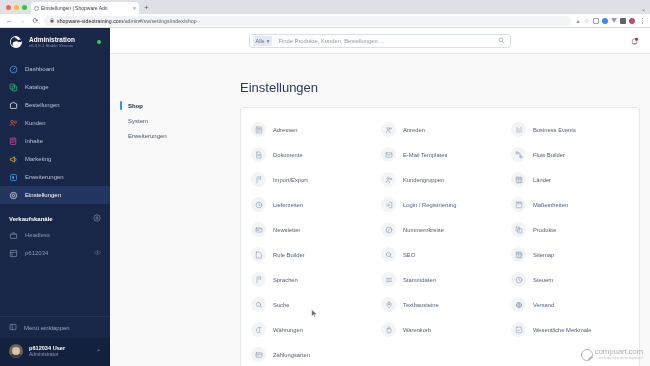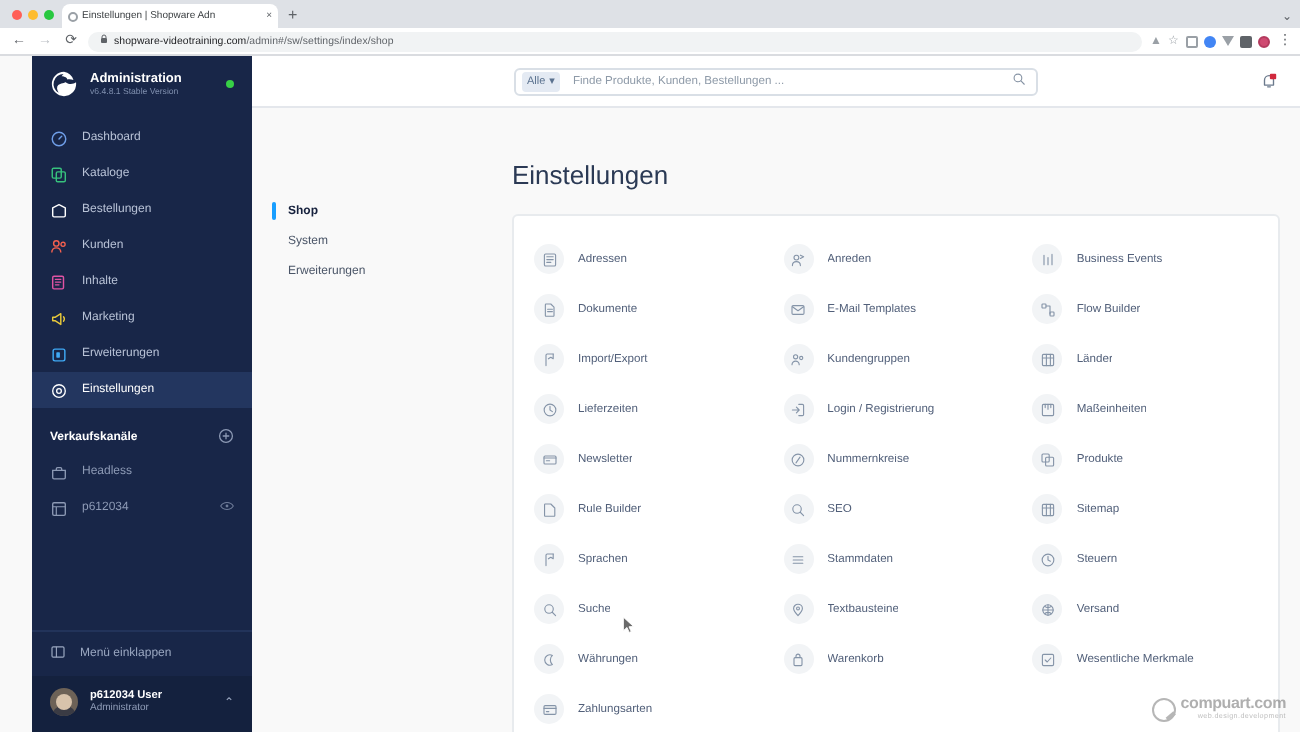--- a/index.html
+++ b/index.html
@@ -81,21 +81,21 @@
   .ti { width: 6px; height: 6px; display: block; }
   .ti.square { border: 0.7px solid #9aa0a6; border-radius: 1px; }
   .ti.circ { border-radius: 50%; background: #4285f4; }
   .ti.circ2 { border-radius: 50%; background: #cf4a71; border: 0.7px solid #b33a5e; }
   .ti.tri { width: 0; height: 0; border-left: 3px solid transparent; border-right: 3px solid transparent; border-top: 5px solid #9aa0a6; }
   .ti.dkt { background: #5f6368; border-radius: 1px; }
   .ti.star { color: #9aa0a6; font-size: 6px; line-height: 6px; }
   .kebab { color: #5f6368; font-size: 7px; line-height: 1; letter-spacing: -1px; }
 
   
-  .app { position: absolute; top: 28px; left: 0; right: 0; bottom: 0; display: flex; background: #f9f9f9; padding-left: 16px; }
+  .app { position: absolute; top: 28px; left: 0; right: 0; bottom: 0; display: flex; background: #f9f9f9; }
 
   
   .sidebar {
     width: 110px;
     background: #182648;
     color: #cdd5e5;
     display: flex;
     flex-direction: column;
     flex: 0 0 110px;
     position: relative;
@@ -264,21 +264,21 @@
   }
   .wm-logo {
     width: 12px; height: 12px; border-radius: 50%;
     border: 1.6px solid #7b7b7b; position: relative; flex: 0 0 12px;
   }
   .wm-logo::after {
     content: ""; position: absolute; right: -1px; bottom: 0px;
     width: 5px; height: 2.4px; background: #7b7b7b; transform: rotate(-40deg);
   }
   .wm-text { line-height: 1.1; }
-  .wm-main { font-size: 8px; font-weight: bold; color: #6e6e6e; letter-spacing: -0.2px; }
+  .wm-main { font-size: 8px; font-weight: normal; color: #6e6e6e; letter-spacing: -0.2px; }
   .wm-sub { font-size: 3.6px; color: #8a8a8a; letter-spacing: 0.2px; text-align: right; }
 </style>
 </head>
 <body>
 
 <div class="browser">
 
   <div class="tabstrip">
     <div class="traffic">
       <span class="dot red"></span>

